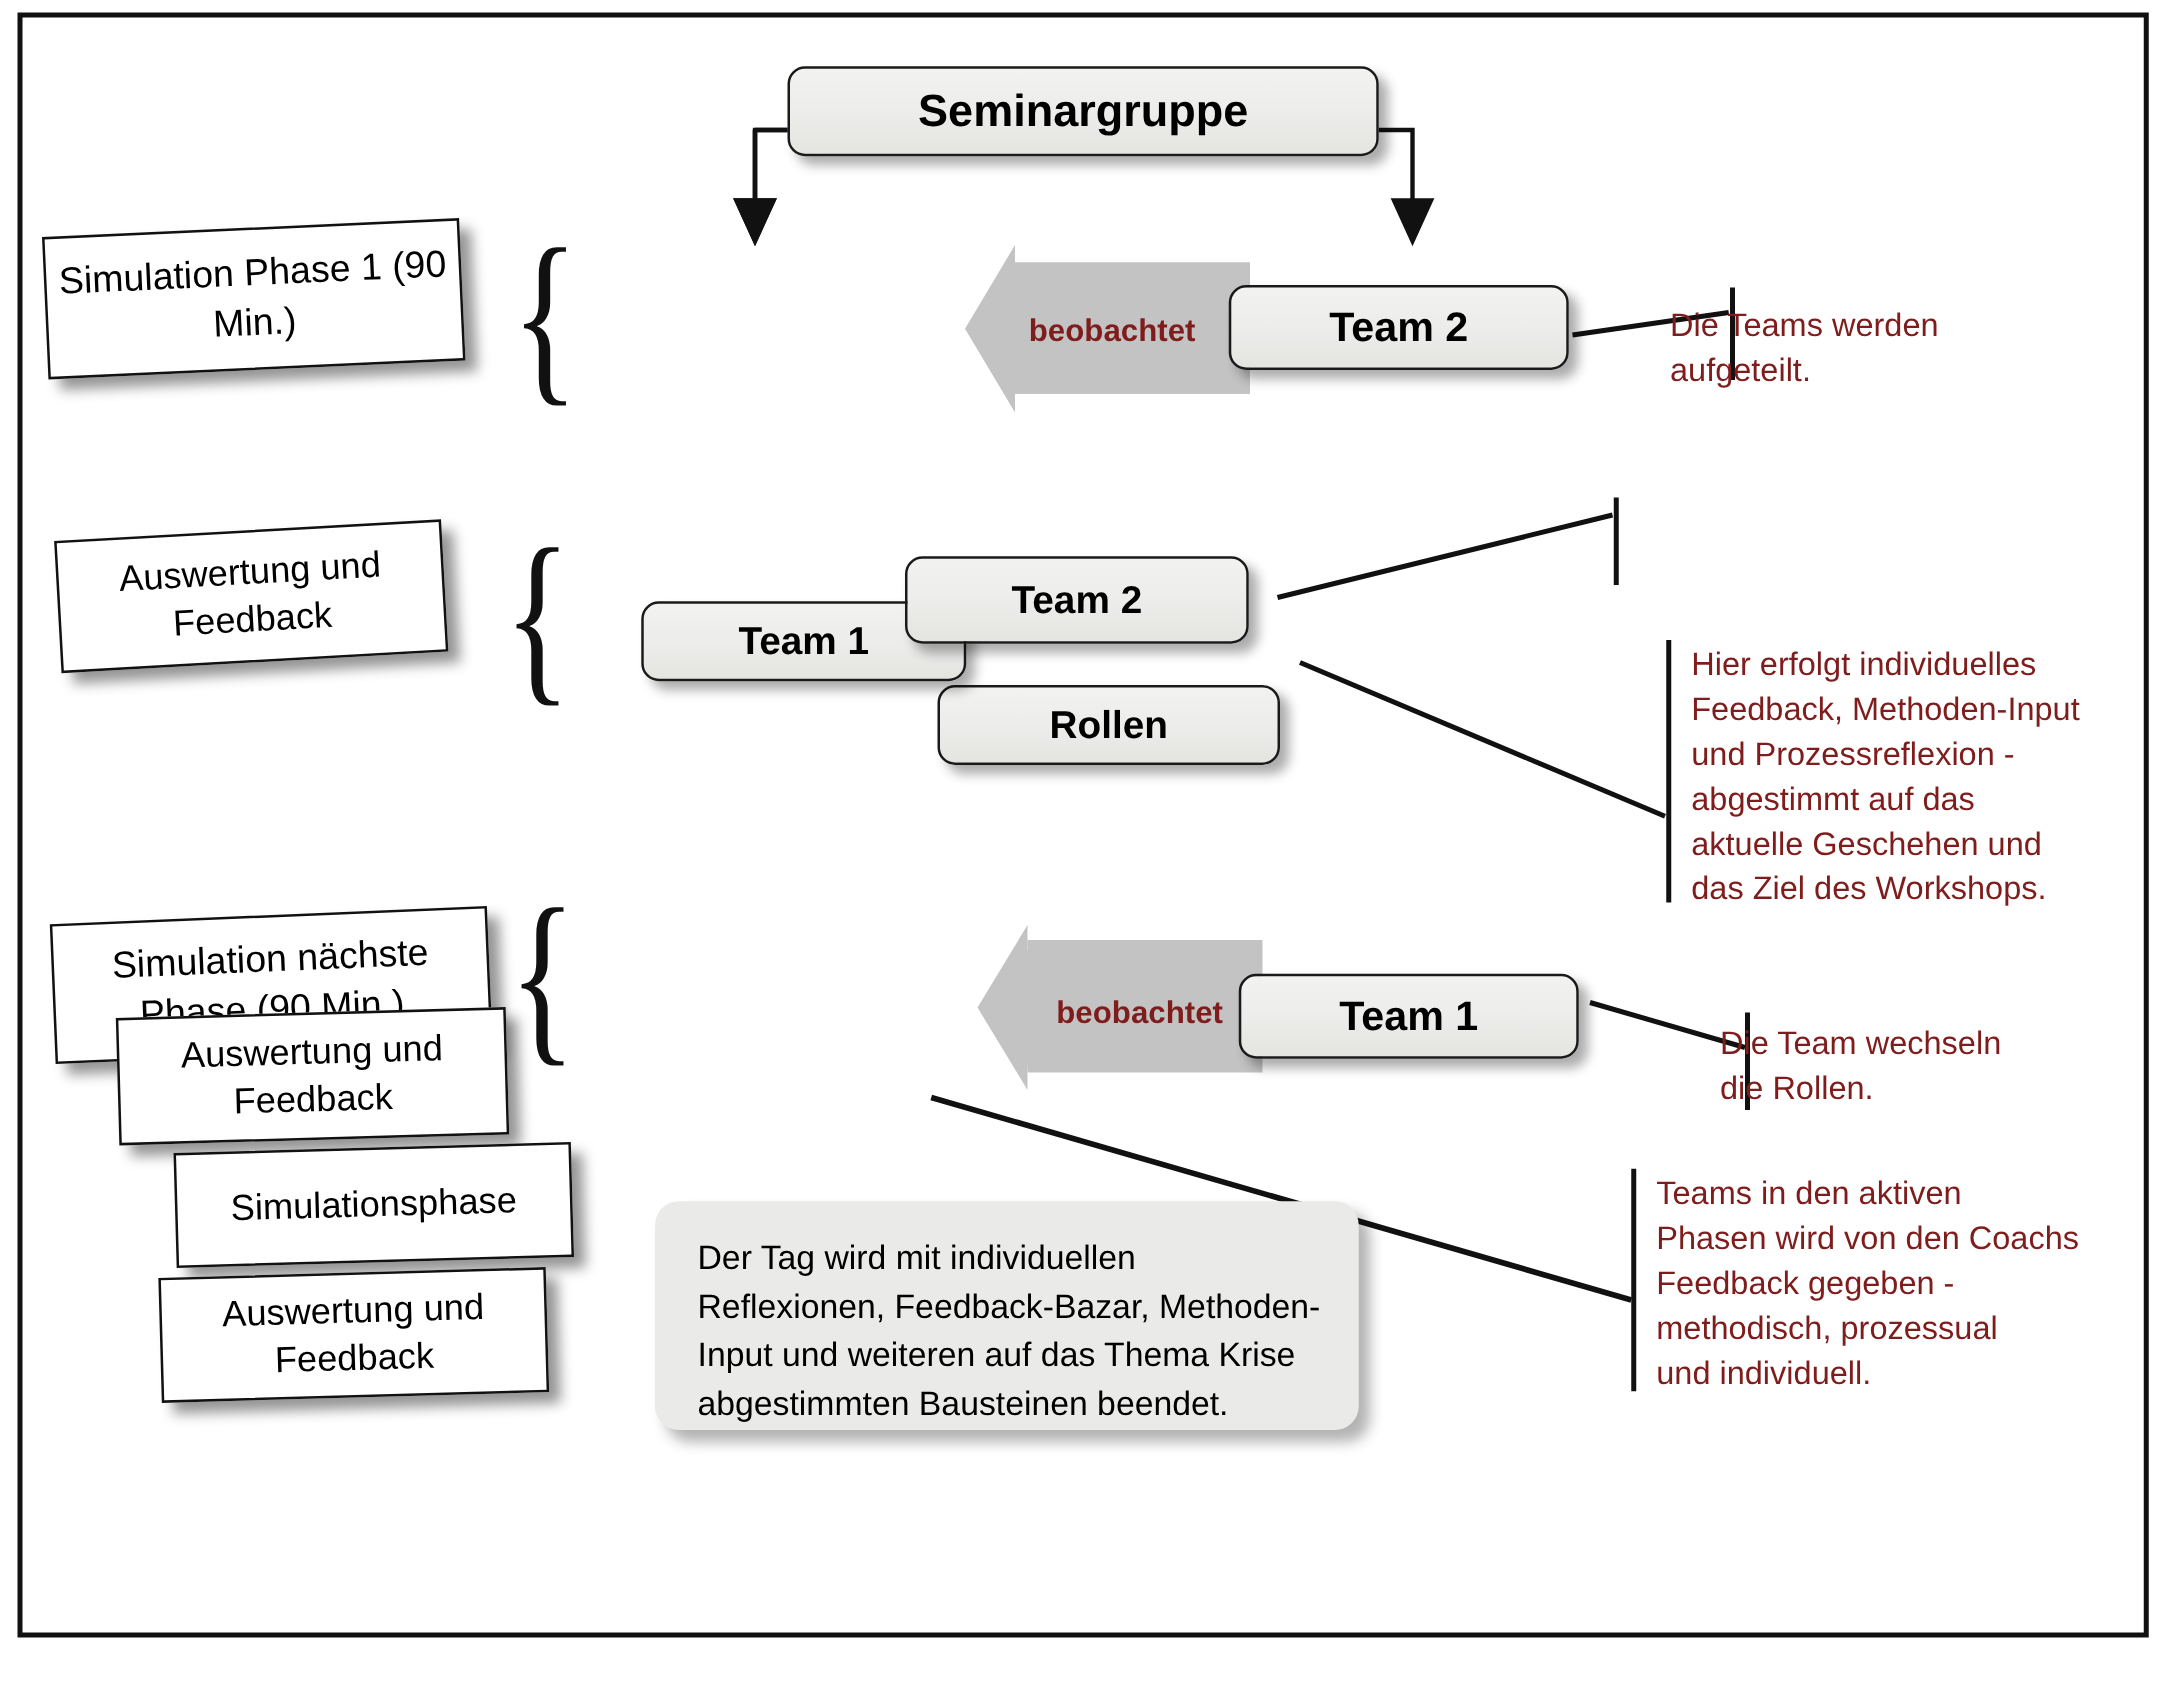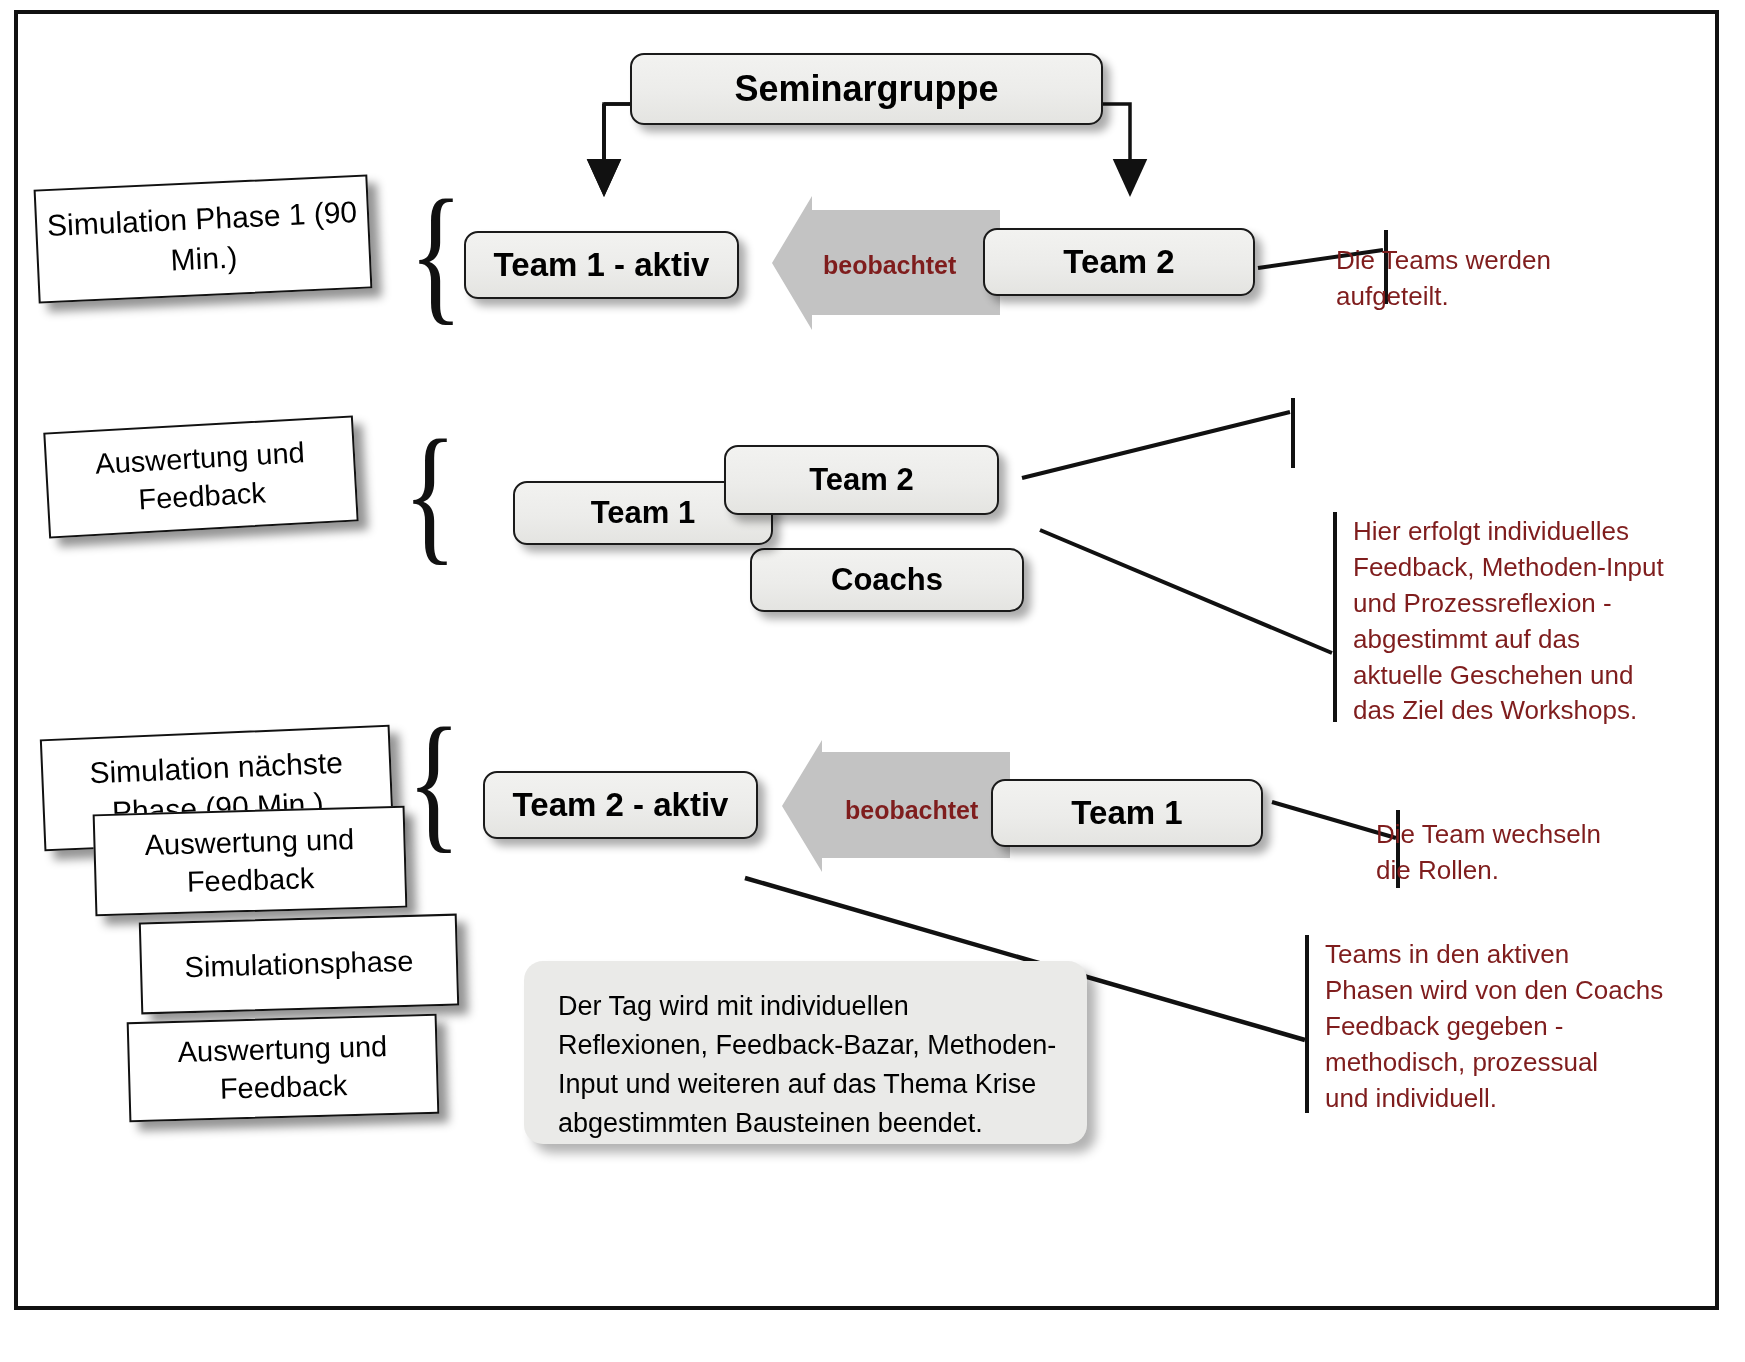--- a/index.html
+++ b/index.html
@@ -169,23 +169,20 @@
       <span>Seminargruppe</span>
     </div>
 
     <div class="wcard" style="left:36px; top:182px; width:334px; height:114px; font-size:30px; transform:rotate(-2.6deg);">
       <span>Simulation
 Phase 1 (90 Min.)</span>
     </div>
 
     <div class="brace" style="left:400px; top:178px; transform:scaleX(0.75) scaleY(1.02);">{</div>
 
-    <div class="rbox" style="left:464px; top:231px; width:275px; height:68px; font-size:33px;">
-      <span>Team 1 - aktiv</span>
-    </div>
 
     <div class="note label-strong" style="left:823px; top:248px; font-size:25px; font-weight:bold;">beobachtet</div>
 
     <div class="rbox" style="left:983px; top:228px; width:272px; height:68px; font-size:33px;">
       <span>Team 2</span>
     </div>
 
     <div class="notebar" style="left:1384px; top:230px; height:74px;"></div>
     <div class="note" style="left:1336px; top:243px; width:320px;">Die Teams werden
 aufgeteilt.</div>
@@ -195,21 +192,21 @@
 Feedback</span>
     </div>
 
     <div class="brace" style="left:394px; top:418px; transform:scaleX(0.75) scaleY(1.02);">{</div>
 
     <div class="rbox" style="left:513px; top:481px; width:260px; height:64px; font-size:31px; z-index:3;">
       <span>Team 1</span>
     </div>
 
     <div class="rbox" style="left:750px; top:548px; width:274px; height:64px; font-size:31px; z-index:2;">
-      <span>Coachs</span>
+      <span>Rollen</span>
     </div>
 
     <div class="rbox" style="left:724px; top:445px; width:275px; height:70px; font-size:31px; z-index:4;">
       <span>Team 2</span>
     </div>
 
     <div class="notebar" style="left:1291px; top:398px; height:70px;"></div>
 
     <div class="notebar" style="left:1333px; top:512px; height:210px;"></div>
     <div class="note" style="left:1353px; top:514px; width:390px;">Hier erfolgt individuelles
@@ -219,23 +216,20 @@
 aktuelle Geschehen und
 das Ziel des Workshops.</div>
 
     <div class="wcard" style="left:42px; top:732px; width:350px; height:112px; font-size:30px; transform:rotate(-2.4deg);">
       <span>Simulation
 nächste Phase (90 Min.)</span>
     </div>
 
     <div class="brace" style="left:398px; top:706px; transform:scaleX(0.75) scaleY(1.02);">{</div>
 
-    <div class="rbox" style="left:483px; top:771px; width:275px; height:68px; font-size:33px;">
-      <span>Team 2 - aktiv</span>
-    </div>
 
     <div class="note label-strong" style="left:845px; top:793px; font-size:25px; font-weight:bold;">beobachtet</div>
 
     <div class="rbox" style="left:991px; top:779px; width:272px; height:68px; font-size:33px;">
       <span>Team 1</span>
     </div>
 
     <div class="notebar" style="left:1396px; top:810px; height:78px;"></div>
     <div class="note" style="left:1376px; top:817px; width:330px;">Die Team wechseln
 die Rollen.</div>

